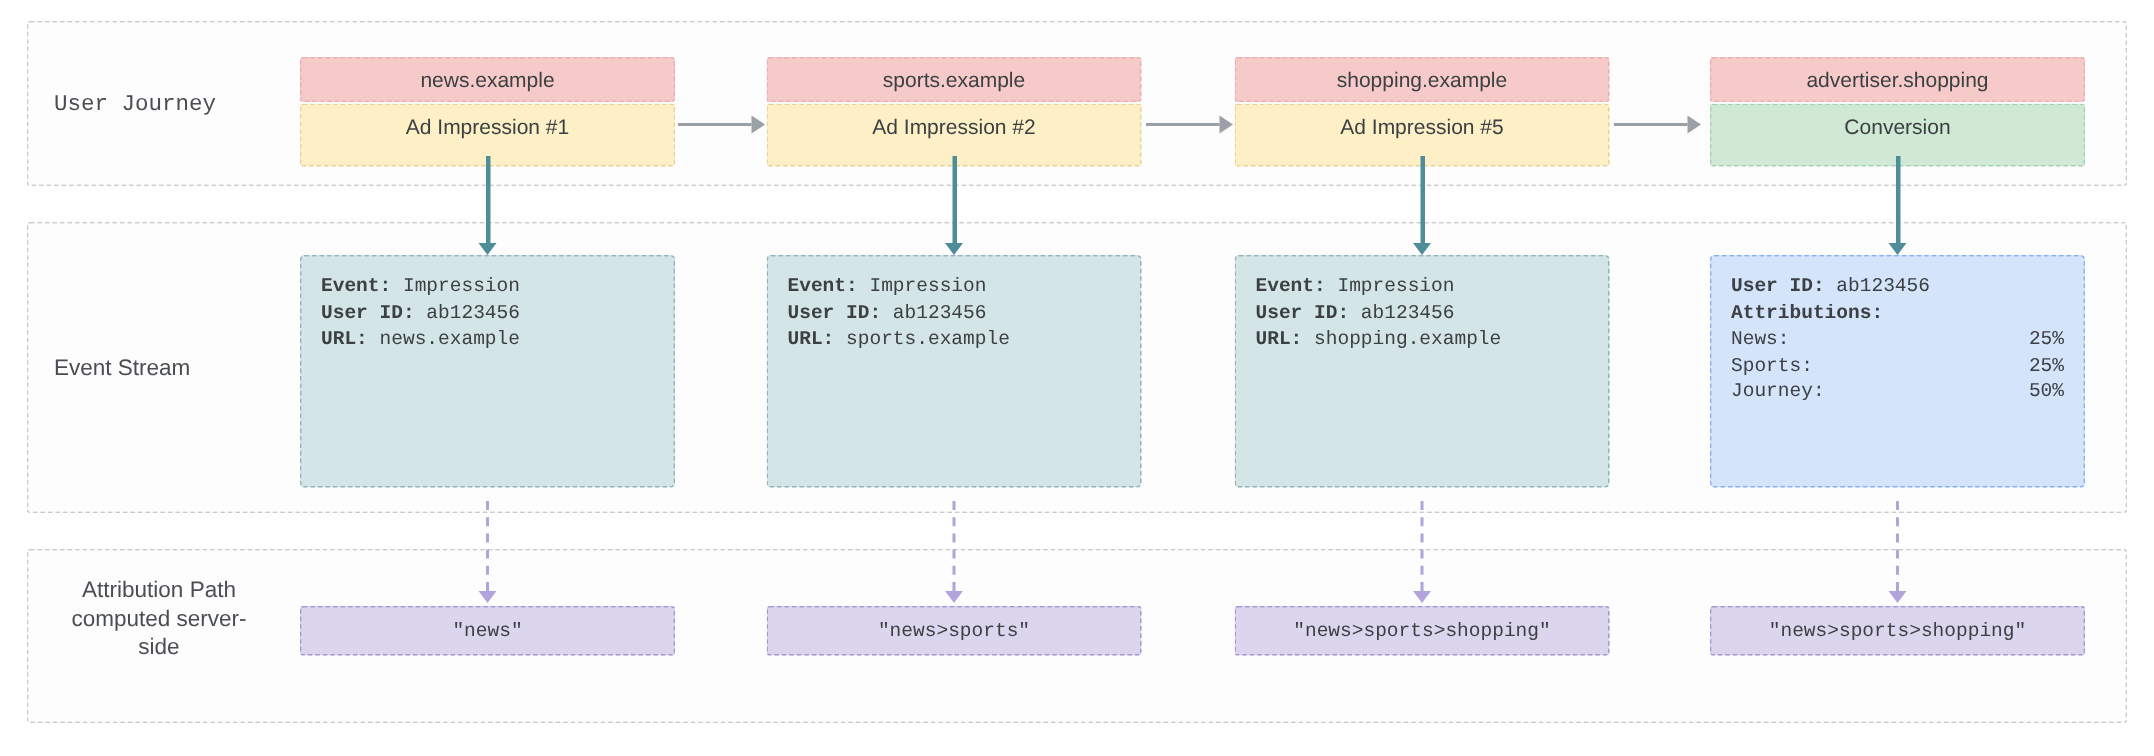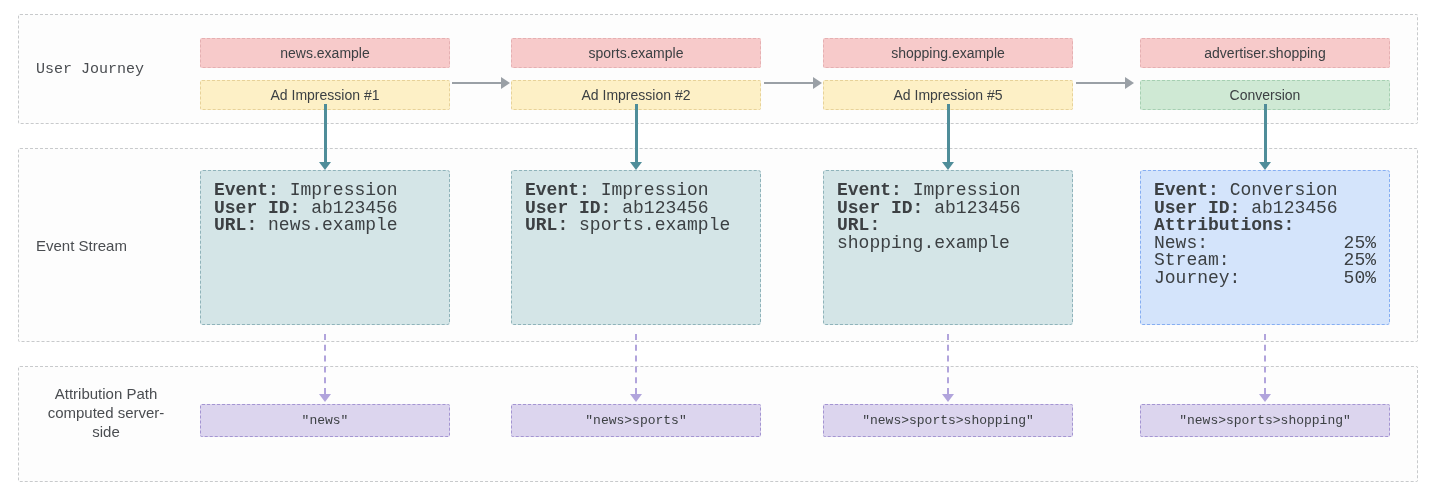--- a/index.html
+++ b/index.html
@@ -48,23 +48,23 @@
     text-align: center;
   }
   .jsite {
     height: 30px;
     line-height: 28px;
     background: var(--publisher_bg);
     border: 1px dashed var(--publisher_border);
     border-radius: 2px;
   }
   .jaction {
-    height: 30px;
+    height: 42px;
     line-height: 28px;
-    margin-top: 12px;
+    margin-top: 1px;
     border-radius: 2px;
   }
   .jaction.impression {
     background: var(--impression_bg);
     border: 1px dashed var(--impression_border);
   }
   .jaction.conversion {
     background: var(--conversion_bg);
     border: 1px dashed var(--conversion_border);
   }
@@ -105,21 +105,21 @@
 
   
   .ebox {
     position: absolute;
     top: 170px;
     width: 250px;
     height: 155px;
     padding: 11px 13px;
     border-radius: 3px;
     font-family: "Liberation Mono", "DejaVu Sans Mono", monospace;
-    font-size: 18px;
+    font-size: 13px;
     line-height: 17.5px;
     color: var(--text_dark);
   }
   .ebox.impression-event {
     background: var(--impression_event_bg);
     border: 1px dashed var(--impression_event_border);
   }
   .ebox.conversion-event {
     background: var(--conversion_event_bg);
     border: 1px dashed var(--conversion_event_border);
@@ -242,29 +242,28 @@
     <div class="eline"><span class="k">Event:</span> <span>Impression</span></div>
     <div class="eline"><span class="k">User ID:</span> <span>ab123456</span></div>
     <div class="eline"><span class="k">URL:</span> <span>sports.example</span></div>
   </div>
   <div class="ebox impression-event c3">
     <div class="eline"><span class="k">Event:</span> <span>Impression</span></div>
     <div class="eline"><span class="k">User ID:</span> <span>ab123456</span></div>
     <div class="eline"><span class="k">URL:</span> <span>shopping.example</span></div>
   </div>
   <div class="ebox conversion-event c4">
-    <div class="eline"><span class="k">Event:</span> <span>Conversion</span></div>
     <div class="eline"><span class="k">User ID:</span> <span>ab123456</span></div>
     <div class="eline"><span class="k">Attributions:</span></div>
     <div class="eline row">
         <span>News:</span>
         <span>25%</span>
       </div>
     <div class="eline row">
-        <span>Stream:</span>
+        <span>Sports:</span>
         <span>25%</span>
       </div>
     <div class="eline row">
         <span>Journey:</span>
         <span>50%</span>
       </div>
   </div>
 
   <div class="parrow a1">
     <div class="pline"></div>

